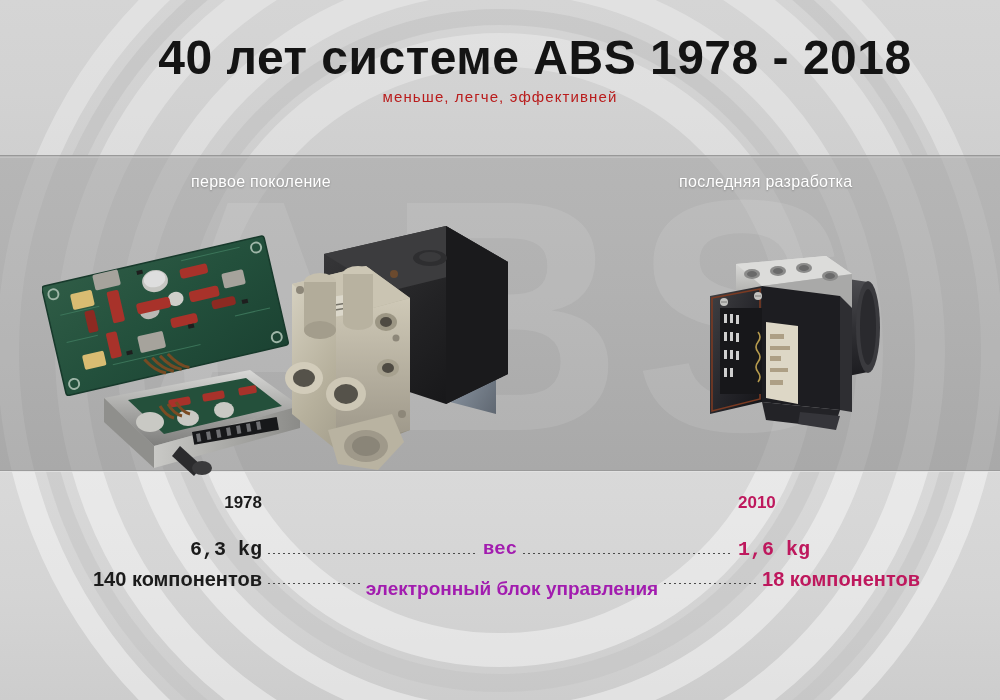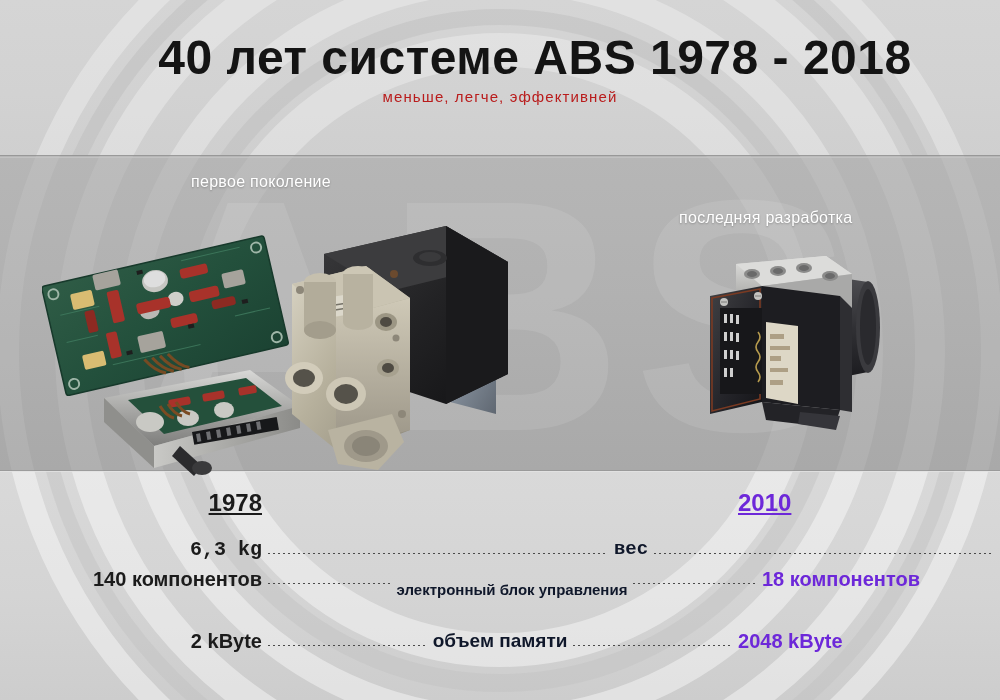--- a/index.html
+++ b/index.html
@@ -32,47 +32,47 @@
     font-family:"Liberation Sans","DejaVu Sans",sans-serif;
     padding-left:35px;
   }
   .subtitle{
     position:absolute;left:0;width:1000px;top:88px;text-align:center;
     font-size:15px;font-weight:400;color:#b91c1c;letter-spacing:1.1px;
   }
   .cap{position:absolute;font-size:16px;color:#ffffff;letter-spacing:.3px;
        text-shadow:0 1px 2px rgba(0,0,0,.25);}
   .cap-left{left:159px;top:173px;margin-left:32px;}
-  .cap-right{left:679px;top:173px;margin-top:36px;}
+  .cap-right{left:679px;top:173px;}
 
   
   .photo{position:absolute;}
 
   
   .rows{position:absolute;left:0;top:470px;width:1000px;height:230px;}
   .row{position:absolute;left:0;width:1000px;height:34px;display:flex;align-items:center;}
   .row-years{top:16px;}
   .row-weight{top:62px;font-family:Liberation Mono, monospace;}
   .row-comp{top:92px;padding-left:12px;}
   .row-mem{top:154px;}
 
   .cellL{width:262px;text-align:right;font-size:20px;font-weight:bold;color:#1b1b1b;
          white-space:nowrap;padding-right:0;}
-  .cellR{width:262px;text-align:left;font-size:20px;font-weight:bold;color:#6d28d9;
+  .cellR{width:262px;text-align:left;font-size:20px;font-weight:bold;color:#be185d;
          white-space:nowrap;}
-  .cellC{flex:0 0 auto;text-align:center;font-size:19px;font-weight:bold;color:#0f172a;
+  .cellC{flex:0 0 auto;text-align:center;font-size:19px;font-weight:bold;color:#a21caf;
          white-space:nowrap;}
   .lead{flex:1 1 auto;height:1px;margin:0 6px;position:relative;top:4px;
         background-image:linear-gradient(to right,#4a4a4a 0 2px,transparent 2px 5px);
         background-size:5px 1px;background-repeat:repeat-x;}
   .lead.blank{background:none;}
-  .row-years .cellL,.row-years .cellR{font-size:24px;text-decoration:underline;}
+  .row-years .cellL,.row-years .cellR{font-size:17px;}
   .row-comp .cellL{width:250px;}
   .row-comp .cellR{width:250px;}
-  .row-comp .cellC{font-size:15px;margin-top:20px;}
+  .row-comp .cellC{font-size:19px;margin-top:20px;}
 </style>
 </head>
 <body>
 
 <div class="poster">
 
   <div class="band band-top"></div>
   <div class="band band-mid"></div>
   <div class="band band-bot"></div>
 
@@ -428,32 +428,26 @@
       <div class="cellC"></div>
       <div class="lead blank"></div>
       <div class="cellR">2010</div>
     </div>
 
     <div class="row row-weight">
       <div class="cellL">6,3 kg</div>
       <div class="lead"></div>
       <div class="cellC">вес</div>
       <div class="lead"></div>
+      <div class="cellR">1,6 kg</div>
     </div>
 
     <div class="row row-comp">
       <div class="cellL">140 компонентов</div>
       <div class="lead"></div>
       <div class="cellC">электронный блок управления</div>
       <div class="lead"></div>
       <div class="cellR">18 компонентов</div>
     </div>
 
-    <div class="row row-mem">
-      <div class="cellL">2 kByte</div>
-      <div class="lead"></div>
-      <div class="cellC">объем памяти</div>
-      <div class="lead"></div>
-      <div class="cellR">2048 kByte</div>
-    </div>
 
   </div>
 </div>
 
 </body></html>

